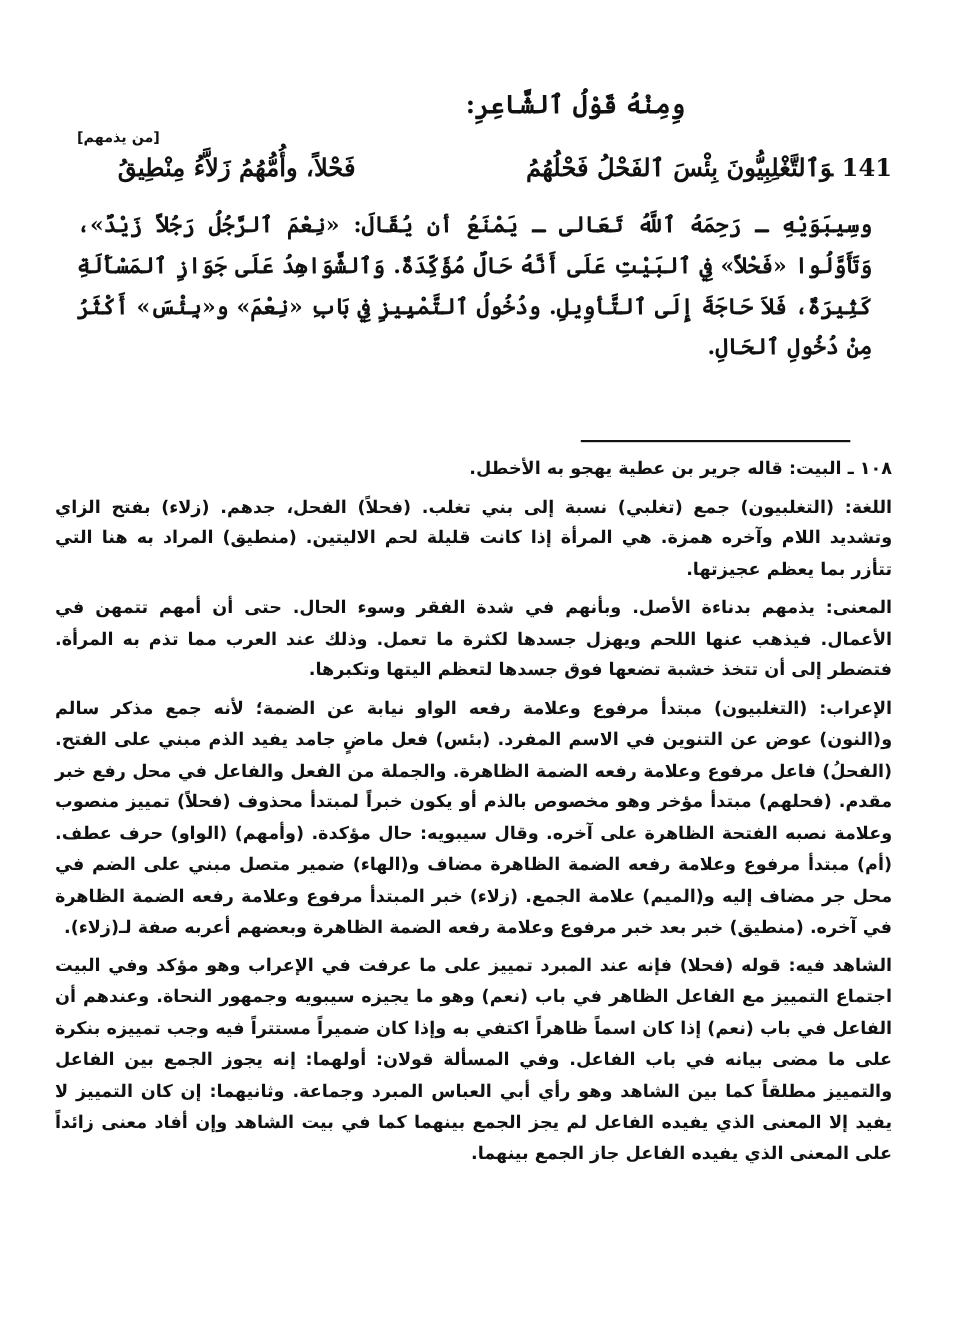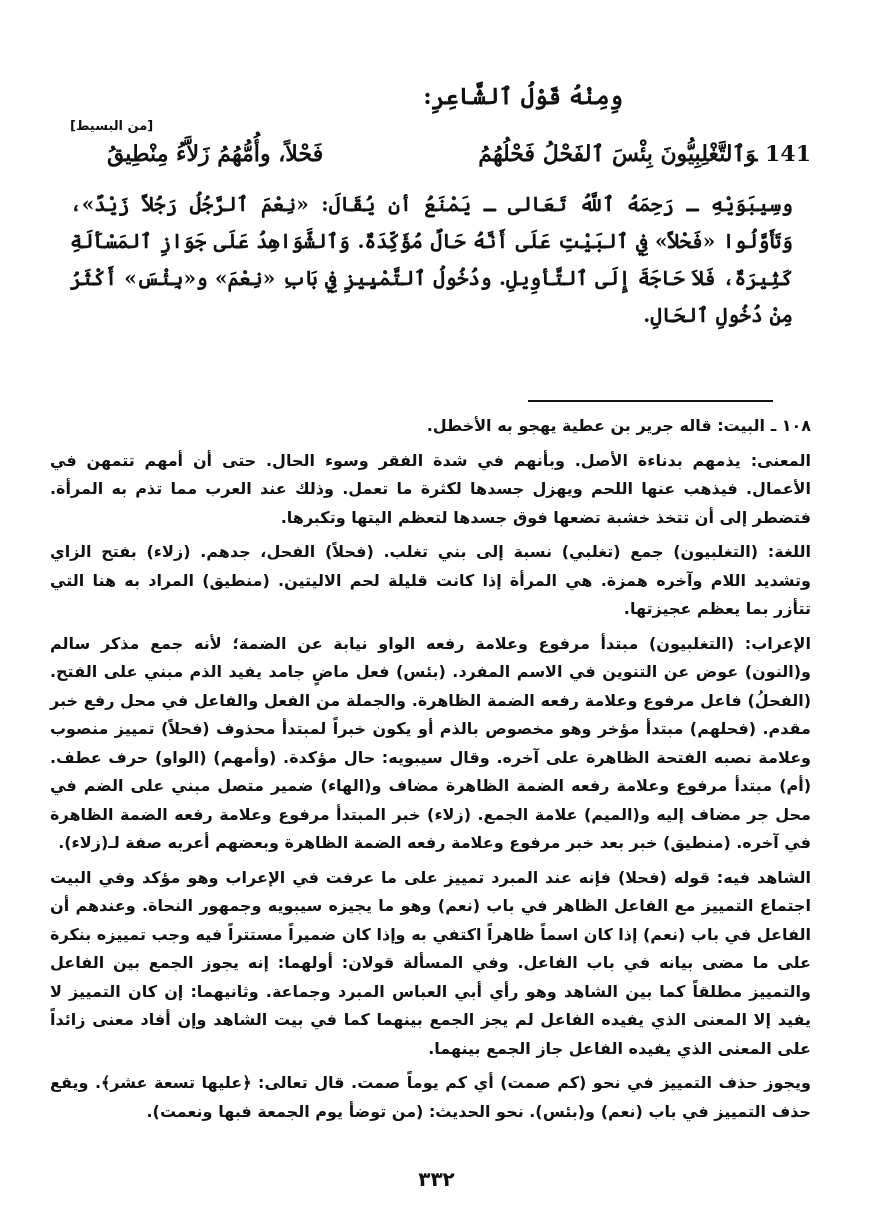--- a/index.html
+++ b/index.html
@@ -39,35 +39,33 @@
     .page-number {
       position: absolute; left: 0; right: 0; top: 1167px; text-align: center;
       font-size: 20px; font-weight: bold; direction: rtl;
     }
   </style>
 </head>
 <body>
 
 <div class="page">
   <div class="intro">وِمِنْهُ قَوْلُ ٱلشَّاعِرِ:</div>
-  <div class="meter">[من البسيط]</div>
+  <div class="meter">[من يذمهم]</div>
 
   <div class="verse">
     <span class="num">141 ـ</span>
     <span class="h1">وَٱلتَّغْلِبِيُّونَ بِئْسَ ٱلفَحْلُ فَحْلُهُمُ</span>
     <span class="h2">فَحْلاً، وأُمُّهُمُ زَلاَّءُ مِنْطِيقُ</span>
   </div>
 
   <div class="body-text">وسِيبَوَيْهِ ـ رَحِمَهُ ٱللَّهُ تَعَالى ـ يَمْنَعُ أن يُقَالَ: «نِعْمَ ٱلرَّجُلُ رَجُلاً زَيْدٌ»، وَتَأَوَّلُوا «فَحْلاً» فِي ٱلبَيْتِ عَلَى أَنَّهُ حَالٌ مُؤَكِّدَةٌ. وَٱلشَّوَاهِدُ عَلَى جَوَازِ ٱلمَسْأَلَةِ كَثِيرَةٌ، فَلاَ حَاجَةَ إِلَى ٱلتَّأوِيلِ. ودُخُولُ ٱلتَّمْيِيزِ فِي بَابِ «نِعْمَ» و«بِئْسَ» أَكْثَرُ مِنْ دُخُولِ ٱلحَالِ.</div>
 
   <div class="rule"></div>
 
   <div class="notes">
     <p><span class="lbl">١٠٨ ـ البيت:</span> <span>قاله جرير بن عطية يهجو به الأخطل.</span></p>
+    <p><span class="lbl">اللغة:</span> <span>(التغلبيون) جمع (تغلبي) نسبة إلى بني تغلب. (فحلاً) الفحل، جدهم. (زلاء) بفتح الزاي وتشديد اللام وآخره همزة. هي المرأة إذا كانت قليلة لحم الاليتين. (منطيق) المراد به هنا التي تتأزر بما يعظم عجيزتها.</span></p>
     <p><span class="lbl">المعنى:</span> <span>يذمهم بدناءة الأصل. وبأنهم في شدة الفقر وسوء الحال. حتى أن أمهم تتمهن في الأعمال. فيذهب عنها اللحم ويهزل جسدها لكثرة ما تعمل. وذلك عند العرب مما تذم به المرأة. فتضطر إلى أن تتخذ خشبة تضعها فوق جسدها لتعظم اليتها وتكبرها.</span></p>
-    <p><span class="lbl">اللغة:</span> <span>(التغلبيون) جمع (تغلبي) نسبة إلى بني تغلب. (فحلاً) الفحل، جدهم. (زلاء) بفتح الزاي وتشديد اللام وآخره همزة. هي المرأة إذا كانت قليلة لحم الاليتين. (منطيق) المراد به هنا التي تتأزر بما يعظم عجيزتها.</span></p>
     <p><span class="lbl">الإعراب:</span> <span>(التغلبيون) مبتدأ مرفوع وعلامة رفعه الواو نيابة عن الضمة؛ لأنه جمع مذكر سالم و(النون) عوض عن التنوين في الاسم المفرد. (بئس) فعل ماضٍ جامد يفيد الذم مبني على الفتح. (الفحلُ) فاعل مرفوع وعلامة رفعه الضمة الظاهرة. والجملة من الفعل والفاعل في محل رفع خبر مقدم. (فحلهم) مبتدأ مؤخر وهو مخصوص بالذم أو يكون خبراً لمبتدأ محذوف (فحلاً) تمييز منصوب وعلامة نصبه الفتحة الظاهرة على آخره. وقال سيبويه: حال مؤكدة. (وأمهم) (الواو) حرف عطف. (أم) مبتدأ مرفوع وعلامة رفعه الضمة الظاهرة مضاف و(الهاء) ضمير متصل مبني على الضم في محل جر مضاف إليه و(الميم) علامة الجمع. (زلاء) خبر المبتدأ مرفوع وعلامة رفعه الضمة الظاهرة في آخره. (منطيق) خبر بعد خبر مرفوع وعلامة رفعه الضمة الظاهرة وبعضهم أعربه صفة لـ(زلاء).</span></p>
     <p><span class="lbl">الشاهد فيه:</span> <span>قوله (فحلا) فإنه عند المبرد تمييز على ما عرفت في الإعراب وهو مؤكد وفي البيت اجتماع التمييز مع الفاعل الظاهر في باب (نعم) وهو ما يجيزه سيبويه وجمهور النحاة. وعندهم أن الفاعل في باب (نعم) إذا كان اسماً ظاهراً اكتفي به وإذا كان ضميراً مستتراً فيه وجب تمييزه بنكرة على ما مضى بيانه في باب الفاعل. وفي المسألة قولان: أولهما: إنه يجوز الجمع بين الفاعل والتمييز مطلقاً كما بين الشاهد وهو رأي أبي العباس المبرد وجماعة. وثانيهما: إن كان التمييز لا يفيد إلا المعنى الذي يفيده الفاعل لم يجز الجمع بينهما كما في بيت الشاهد وإن أفاد معنى زائداً على المعنى الذي يفيده الفاعل جاز الجمع بينهما.</span></p>
-    <p><span class="lbl"></span><span>ويجوز حذف التمييز في نحو (كم صمت) أي كم يوماً صمت. قال تعالى: ﴿عليها تسعة عشر﴾. ويقع حذف التمييز في باب (نعم) و(بئس). نحو الحديث: (من توضأ يوم الجمعة فبها ونعمت).</span></p>
   </div>
 
-  <div class="page-number">٣٣٢</div>
 </div>
 
 </body></html>

